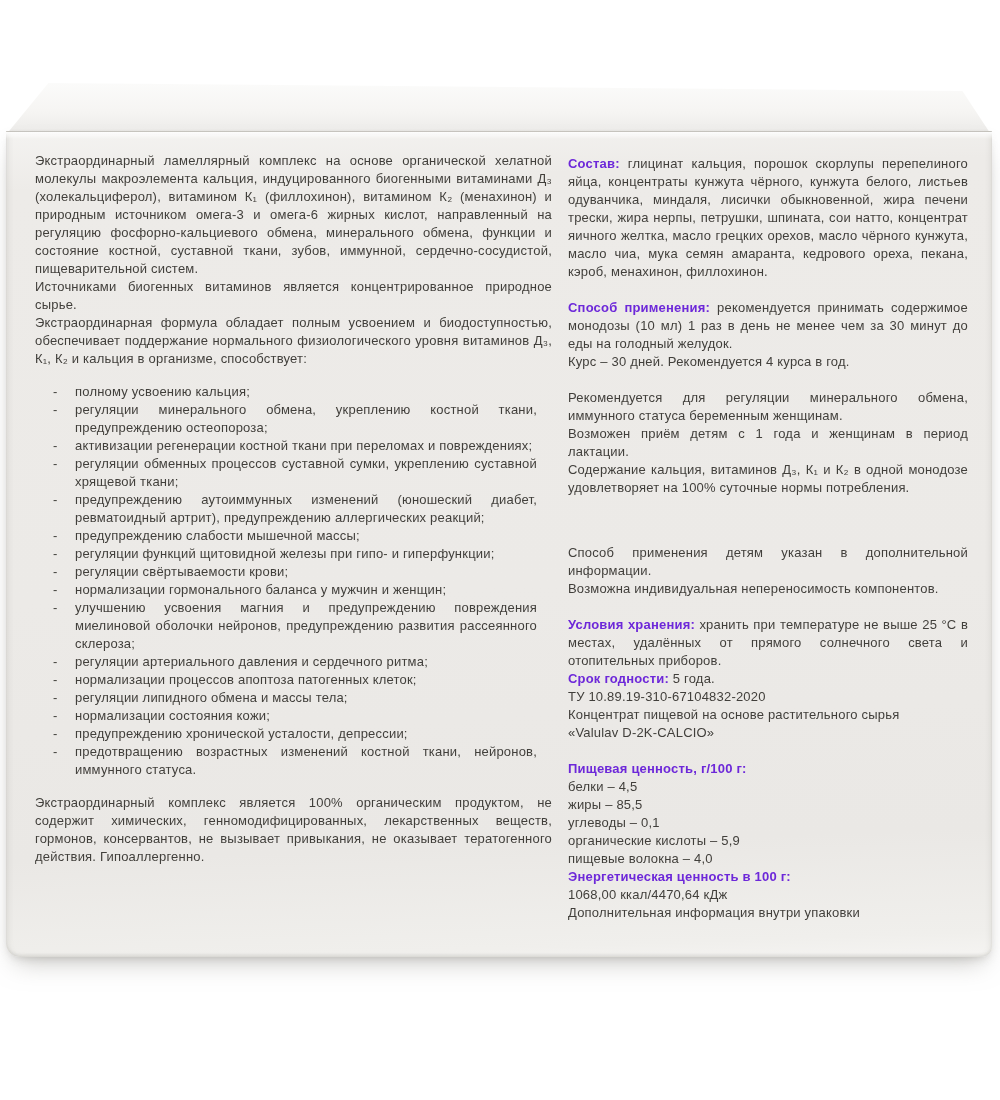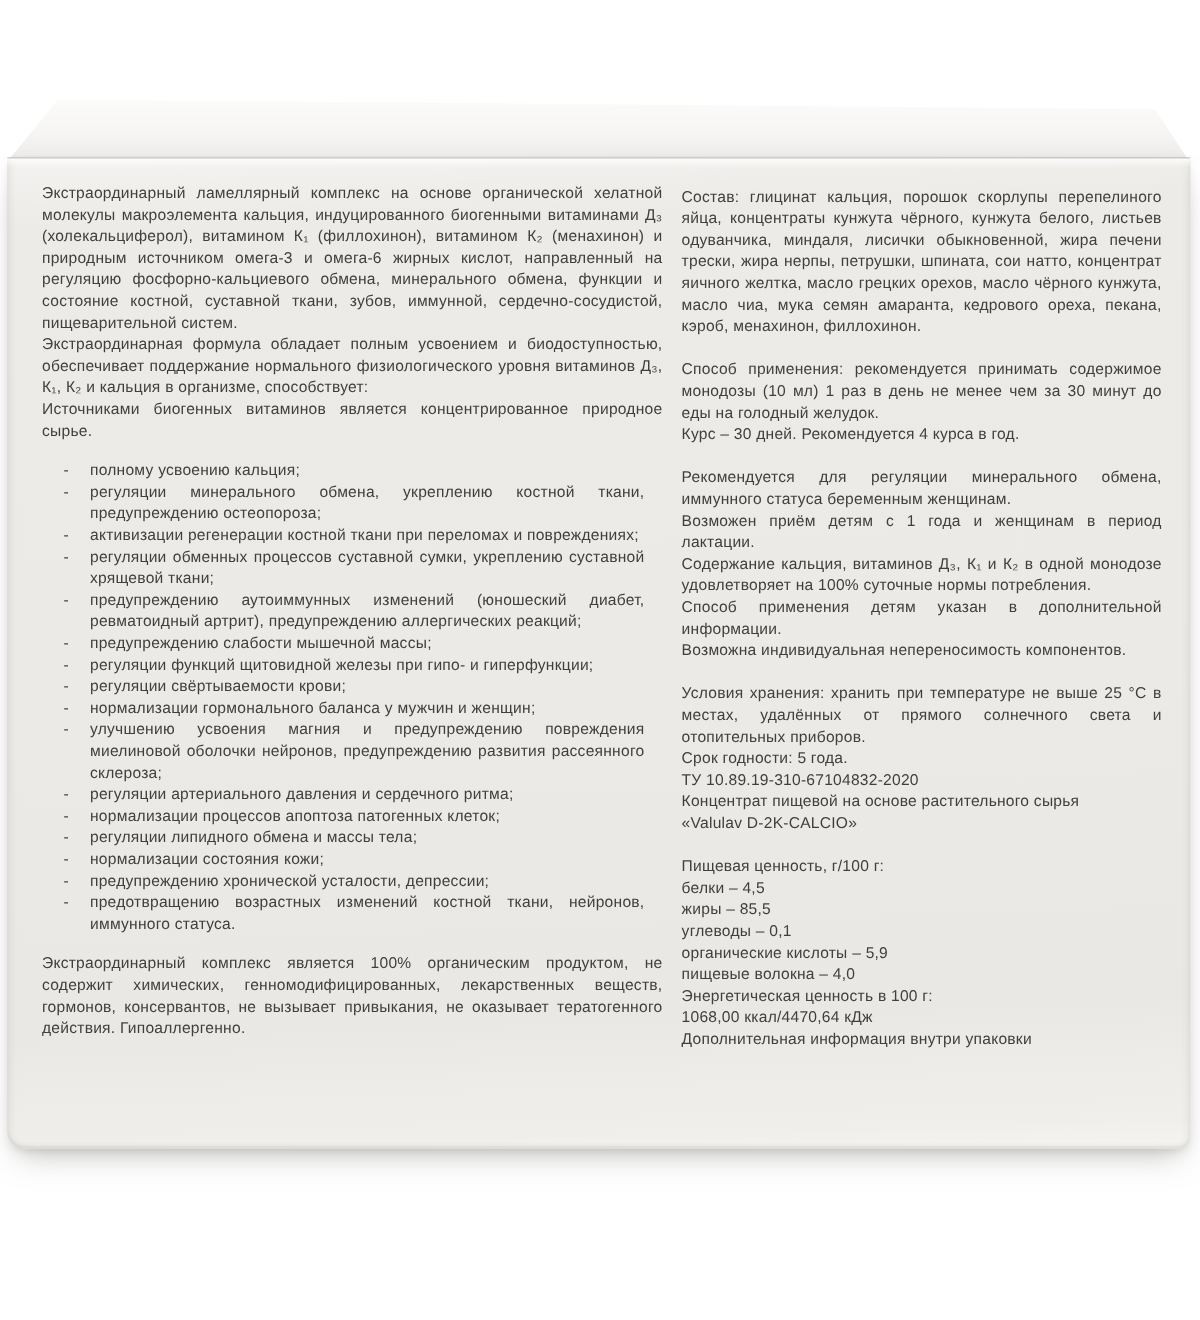--- a/index.html
+++ b/index.html
@@ -63,21 +63,21 @@
     color: #413f3b;
     font-size: 13px;
     line-height: 18px;
     letter-spacing: 0.2px;
     text-align: justify;
   }
   .col-left  { left: 29px;  top: 69px; width: 517px; }
   .col-right { left: 562px; top: 72px; width: 400px; }
   .col p { margin: 0; }
   .gap-top { margin-top: 18px !important; }
-  .b { font-weight: normal; color: #404040; }
+  .b { font-weight: bold; color: #6d28d9; }
   ul.benefits {
     list-style: none;
     margin: 15px;
     padding: 0;
   }
   ul.benefits li {
     position: relative;
     padding-left: 25px;
     text-align: justify;
   }
@@ -92,22 +92,22 @@
 </head>
 <body>
 
 <div class="scene">
   <div class="box">
     <div class="top-face"></div>
     <div class="front-face"></div>
 
     <div class="col col-left">
       <p>Экстраординарный ламеллярный комплекс на основе органи­ческой хелатной молекулы макроэлемента кальция, инду­цированного биогенными витаминами Д₃ (холекальциферол), витамином К₁ (филлохинон), витамином К₂ (менахинон) и природным источником омега-3 и омега-6 жирных кислот, направленный на регуляцию фосфорно-кальциевого обмена, минерального обмена, функции и состояние костной, суставной ткани, зубов, иммунной, сердечно-сосудистой, пищеварительной систем.</p>
+      <p>Источниками биогенных витаминов является концентрированное природное сырье.</p>
       <p>Экстраординарная формула обладает полным усвоением и био­доступностью, обеспечивает поддержание нормального физио­логического уровня витаминов Д₃, К₁, К₂ и кальция в организме, способствует:</p>
-      <p>Источниками биогенных витаминов является концентрированное природное сырье.</p>
       <ul class="benefits">
         <li>полному усвоению кальция;</li>
         <li>регуляции минерального обмена, укреплению костной ткани, предупреждению остеопороза;</li>
         <li>активизации регенерации костной ткани при переломах и повреждениях;</li>
         <li>регуляции обменных процессов суставной сумки, укреплению суставной хрящевой ткани;</li>
         <li>предупреждению аутоиммунных изменений (юношеский диабет, ревматоидный артрит), предупреждению аллергических ре­акций;</li>
         <li>предупреждению слабости мышечной массы;</li>
         <li>регуляции функций щитовидной железы при гипо- и гиперфункции;</li>
         <li>регуляции свёртываемости крови;</li>
         <li>нормализации гормонального баланса у мужчин и женщин;</li>
@@ -125,21 +125,21 @@
     <div class="col col-right">
       <p><span class="b">Состав:</span><span> глицинат кальция, порошок скорлупы перепелиного яйца, концентраты кунжута чёрного, кунжута белого, листьев одуванчика, миндаля, лисички обыкновенной, жира печени трески, жира нерпы, петрушки, шпината, сои натто, концентрат яичного желтка, масло грецких орехов, масло чёрного кунжута, масло чиа, мука семян амаранта, кедрового ореха, пекана, кэроб, менахинон, филлохинон.</span></p>
 
       <p class="gap-top"><span class="b">Способ применения:</span><span> рекомендуется принимать содержимое монодозы (10 мл) 1 раз в день не менее чем за 30 минут до еды на голодный желудок.</span></p>
       <p style="text-align:left;">Курс – 30 дней. Рекомендуется 4 курса в год.</p>
 
       <div class="gap-top plainlist">
         <div style="text-align:justify;">Рекомендуется для регуляции минерального обмена, иммунного статуса беременным женщинам.</div>
         <div style="text-align:justify;">Возможен приём детям с 1 года и женщинам в период лактации.</div>
         <div style="text-align:justify;">Содержание кальция, витаминов Д₃, К₁ и К₂ в одной монодозе удовлетворяет на 100% суточные нормы потребления.</div>
-        <div style="text-align:justify;">Способ применения детям указан в дополнительной информации.</div>
+        <div style="text-align:justify;margin-top:47px;">Способ применения детям указан в дополнительной информации.</div>
         <div style="text-align:justify;">Возможна индивидуальная непереносимость ком­понентов.</div>
       </div>
 
       <p class="gap-top"><span class="b">Условия хранения:</span><span> хранить при температуре не выше 25 °С в местах, удалённых от прямого солнечного света и отопительных приборов.</span></p>
       <p style="text-align:left;"><span class="b">Срок годности:</span><span> 5 года.</span></p>
       <p style="text-align:left;">ТУ 10.89.19-310-67104832-2020</p>
       <p style="text-align:left;">Концентрат пищевой на основе растительного сырья</p>
       <p style="text-align:left;">«Valulav D-2K-CALCIO»</p>
 
       <p class="gap-top b" style="text-align:left;">Пищевая ценность, г/100 г:</p>

